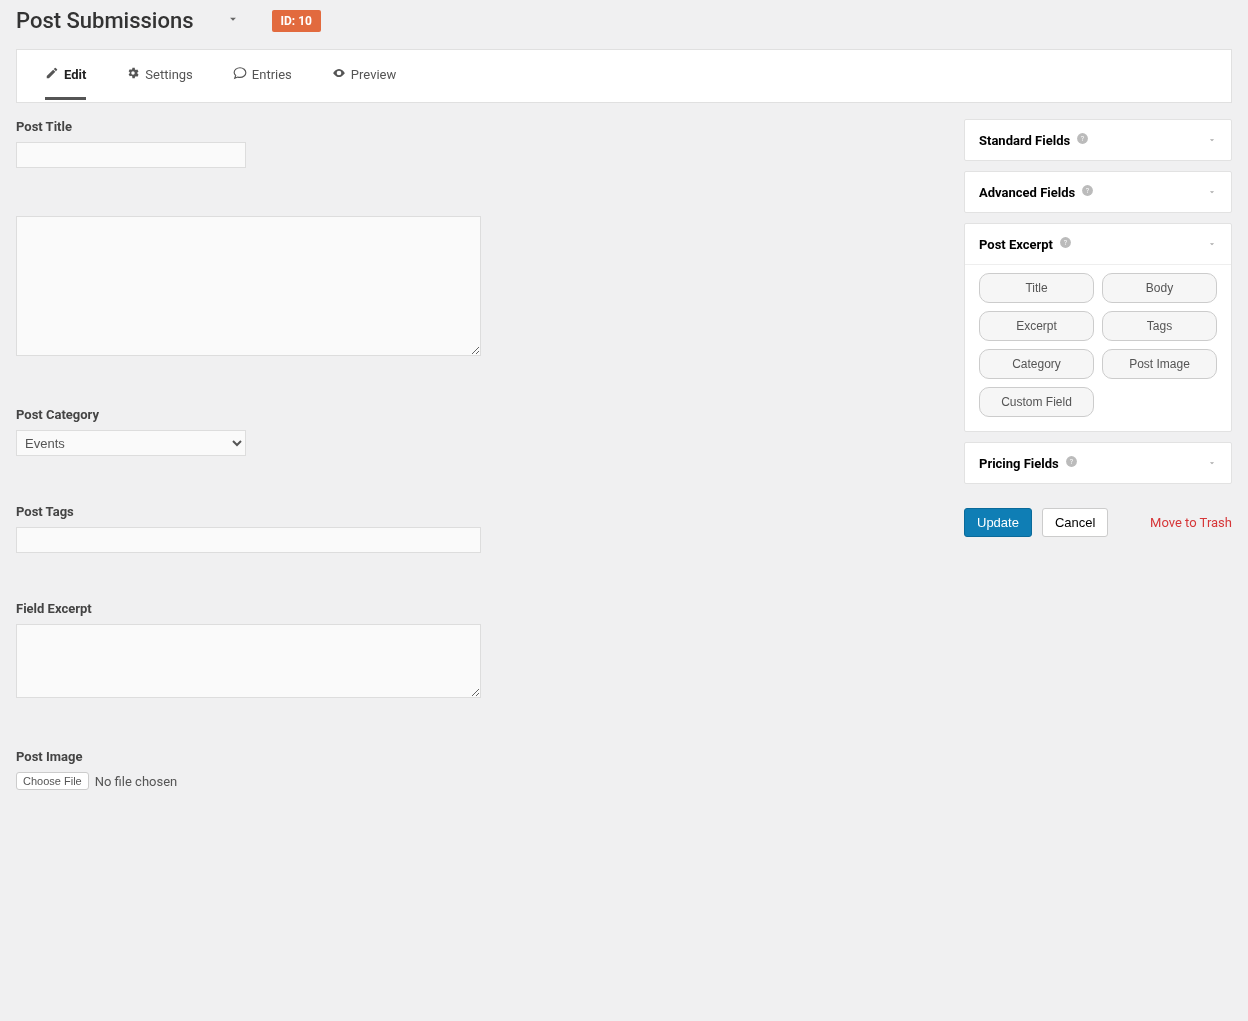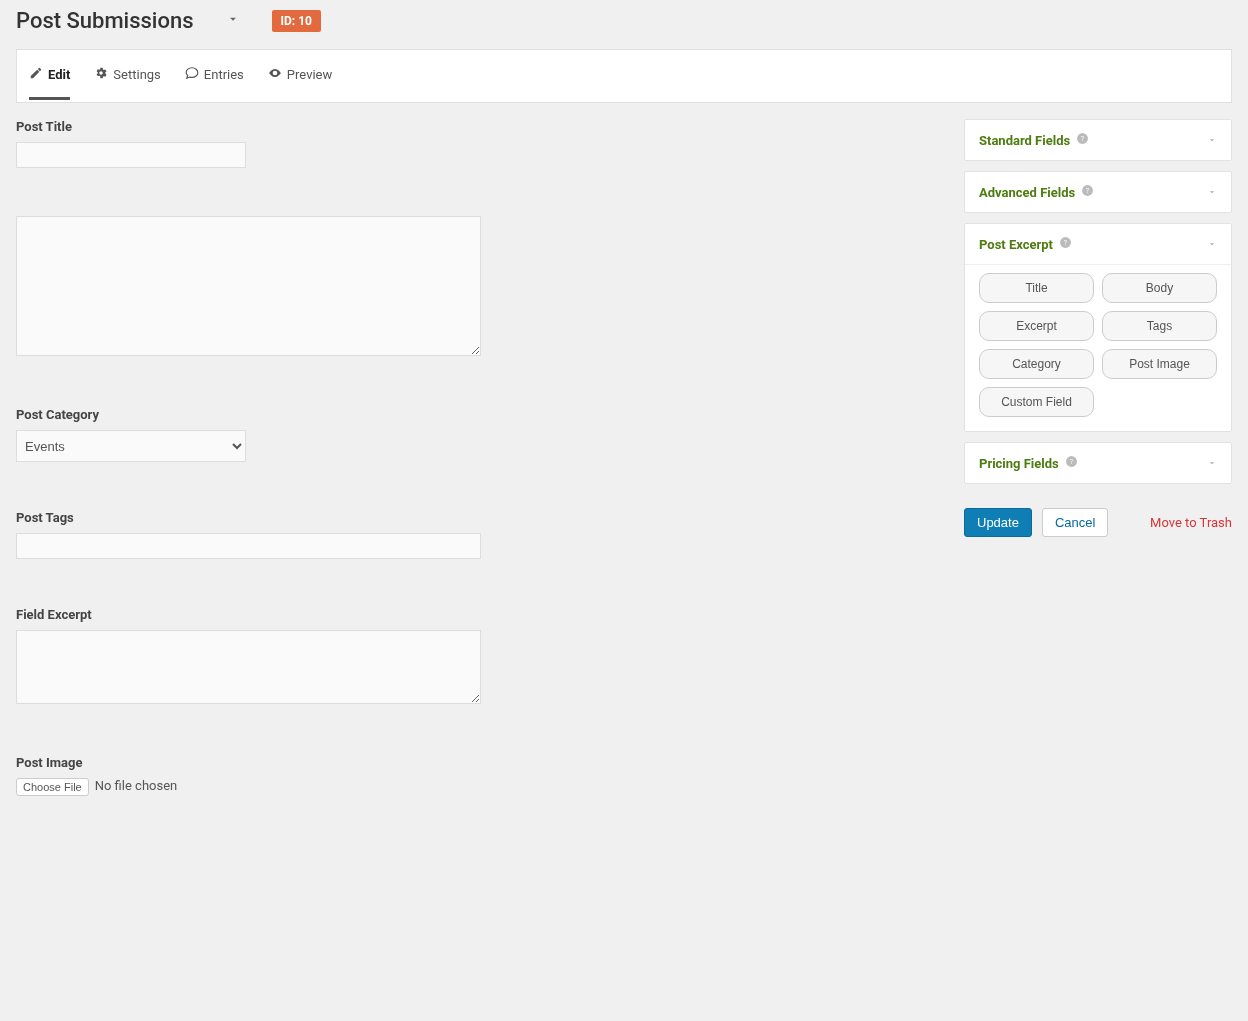--- a/index.html
+++ b/index.html
@@ -40,20 +40,21 @@
     .tab {
       display: flex;
       align-items: center;
       gap: 5px;
       padding: 16px 12px;
       cursor: pointer;
       color: #555;
       font-size: 13px;
       border-bottom: 3px solid transparent;
       position: relative;
+      margin-left: 16px;
     }
     .tab.active {
       font-weight: 700;
       color: #222;
     }
     .tab.active::after {
       content:"";
       position:absolute;
       left:12px; right:12px;
       bottom:-1px;
@@ -101,28 +102,28 @@
       border: 1px solid #ddd;
       background:#fafafa;
       padding:4px;
       font-size:13px;
       resize: both;
     }
     .gf-textarea.body { height: 140px; }
     .gf-textarea.excerpt { height: 74px; }
     select.gf-select {
       width:230px;
-      height:32px;
+      height:26px;
       border:1px solid #ddd;
       background:#fafafa;
       color:#555;
       font-size:13px;
       padding:0 4px;
     }
-    .file-row { display:flex; align-items:flex-start; gap:6px; }
+    .file-row { display:flex; align-items:center; gap:6px; }
     .file-choose {
       border:1px solid #ccc;
       background:#fff;
       padding:2px 6px;
       font-size:11px;
       color:#555;
       border-radius:3px;
       cursor:pointer;
     }
     .file-status { color:#555; font-size:13px; }
@@ -134,21 +135,21 @@
       border-radius:2px;
     }
     .panel-header {
       display:flex;
       align-items:center;
       justify-content:space-between;
       padding:12px 14px;
       cursor:pointer;
     }
     .panel-title-wrap { display:flex; align-items:center; gap:6px; }
-    .panel-title { font-weight:700; color:#4d7c0f; font-size:13px; }
+    .panel-title { font-weight:700; color:#000000; font-size:13px; }
     .help-icon svg { width:13px; height:13px; fill:#bbb; }
     .caret-icon svg { width:10px; height:10px; fill:#aaa; }
     .panel-body {
       padding: 8px 14px 14px 14px;
       border-top:1px solid #eee;
     }
     .field-grid {
       display:grid;
       grid-template-columns: 1fr 1fr;
       gap:8px;
@@ -173,21 +174,21 @@
       color:#fff;
       font-size:13px;
       padding:6px 12px;
       border-radius:3px;
       cursor:pointer;
       margin-right:10px;
     }
     .btn-cancel {
       background:#fff;
       border:1px solid #ccc;
-      color:#0369a1;
+      color:#000000;
       font-size:13px;
       padding:6px 12px;
       border-radius:3px;
       cursor:pointer;
     }
     .link-trash {
       margin-left:auto;
       color:#d63638;
       font-size:13px;
       text-decoration:none;

